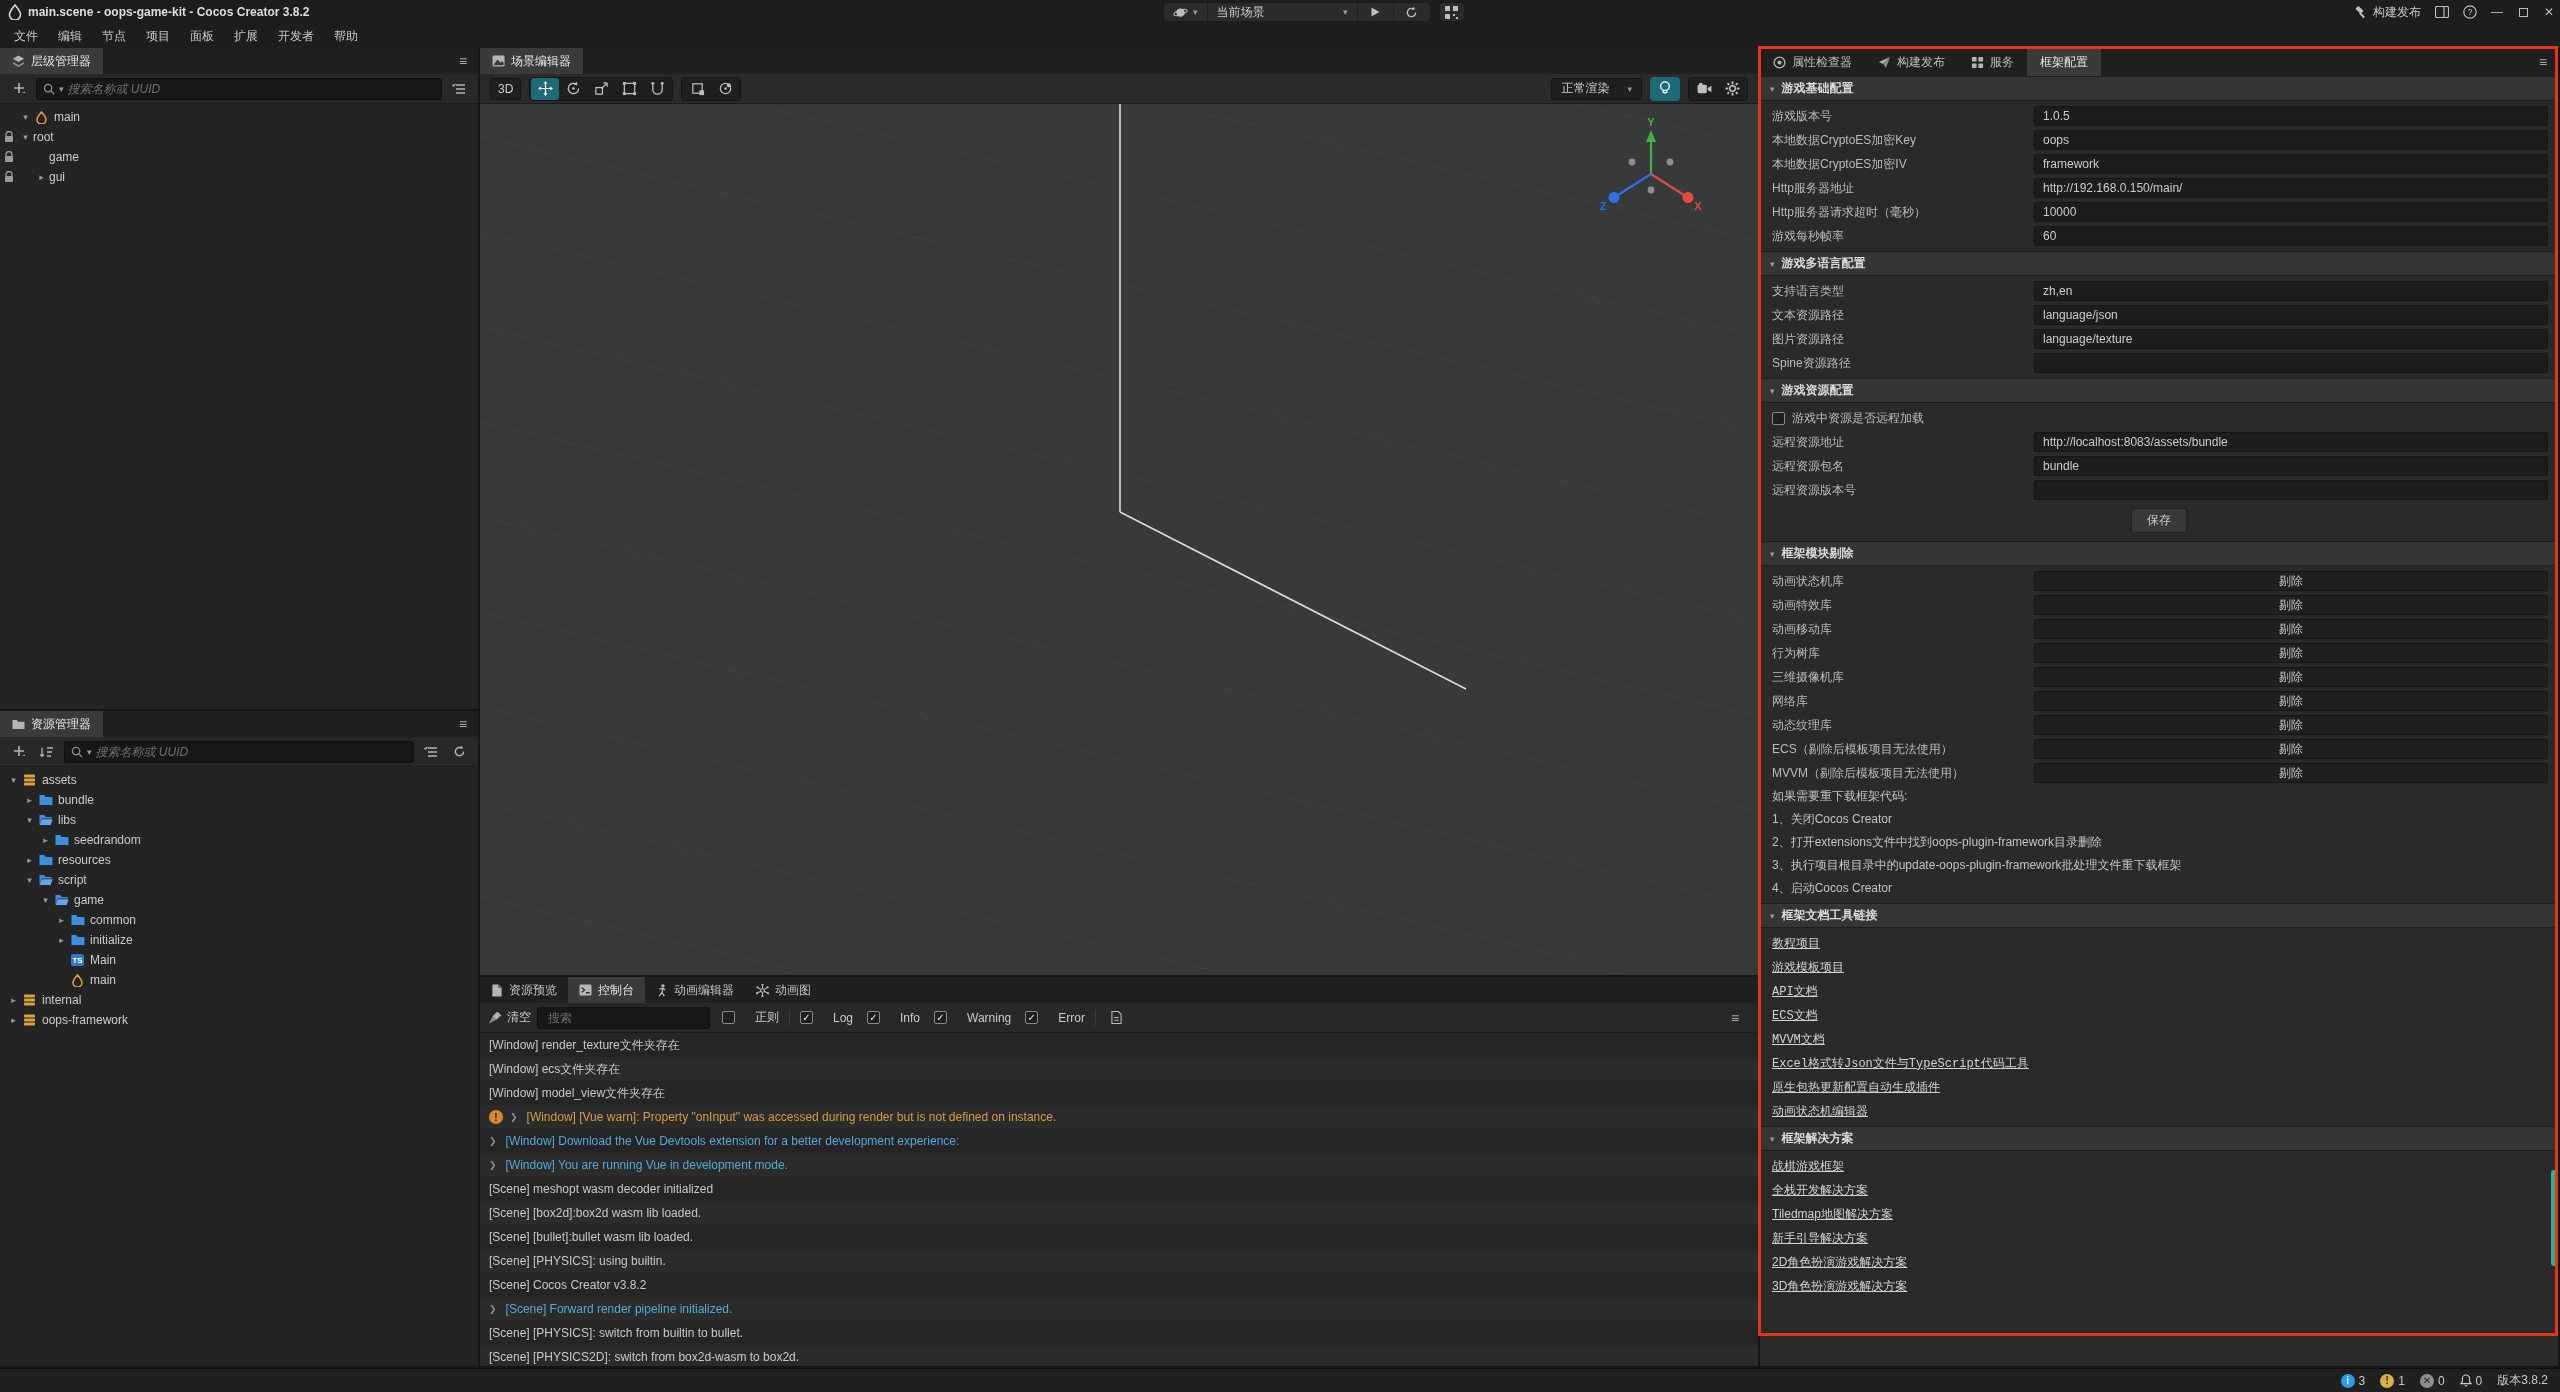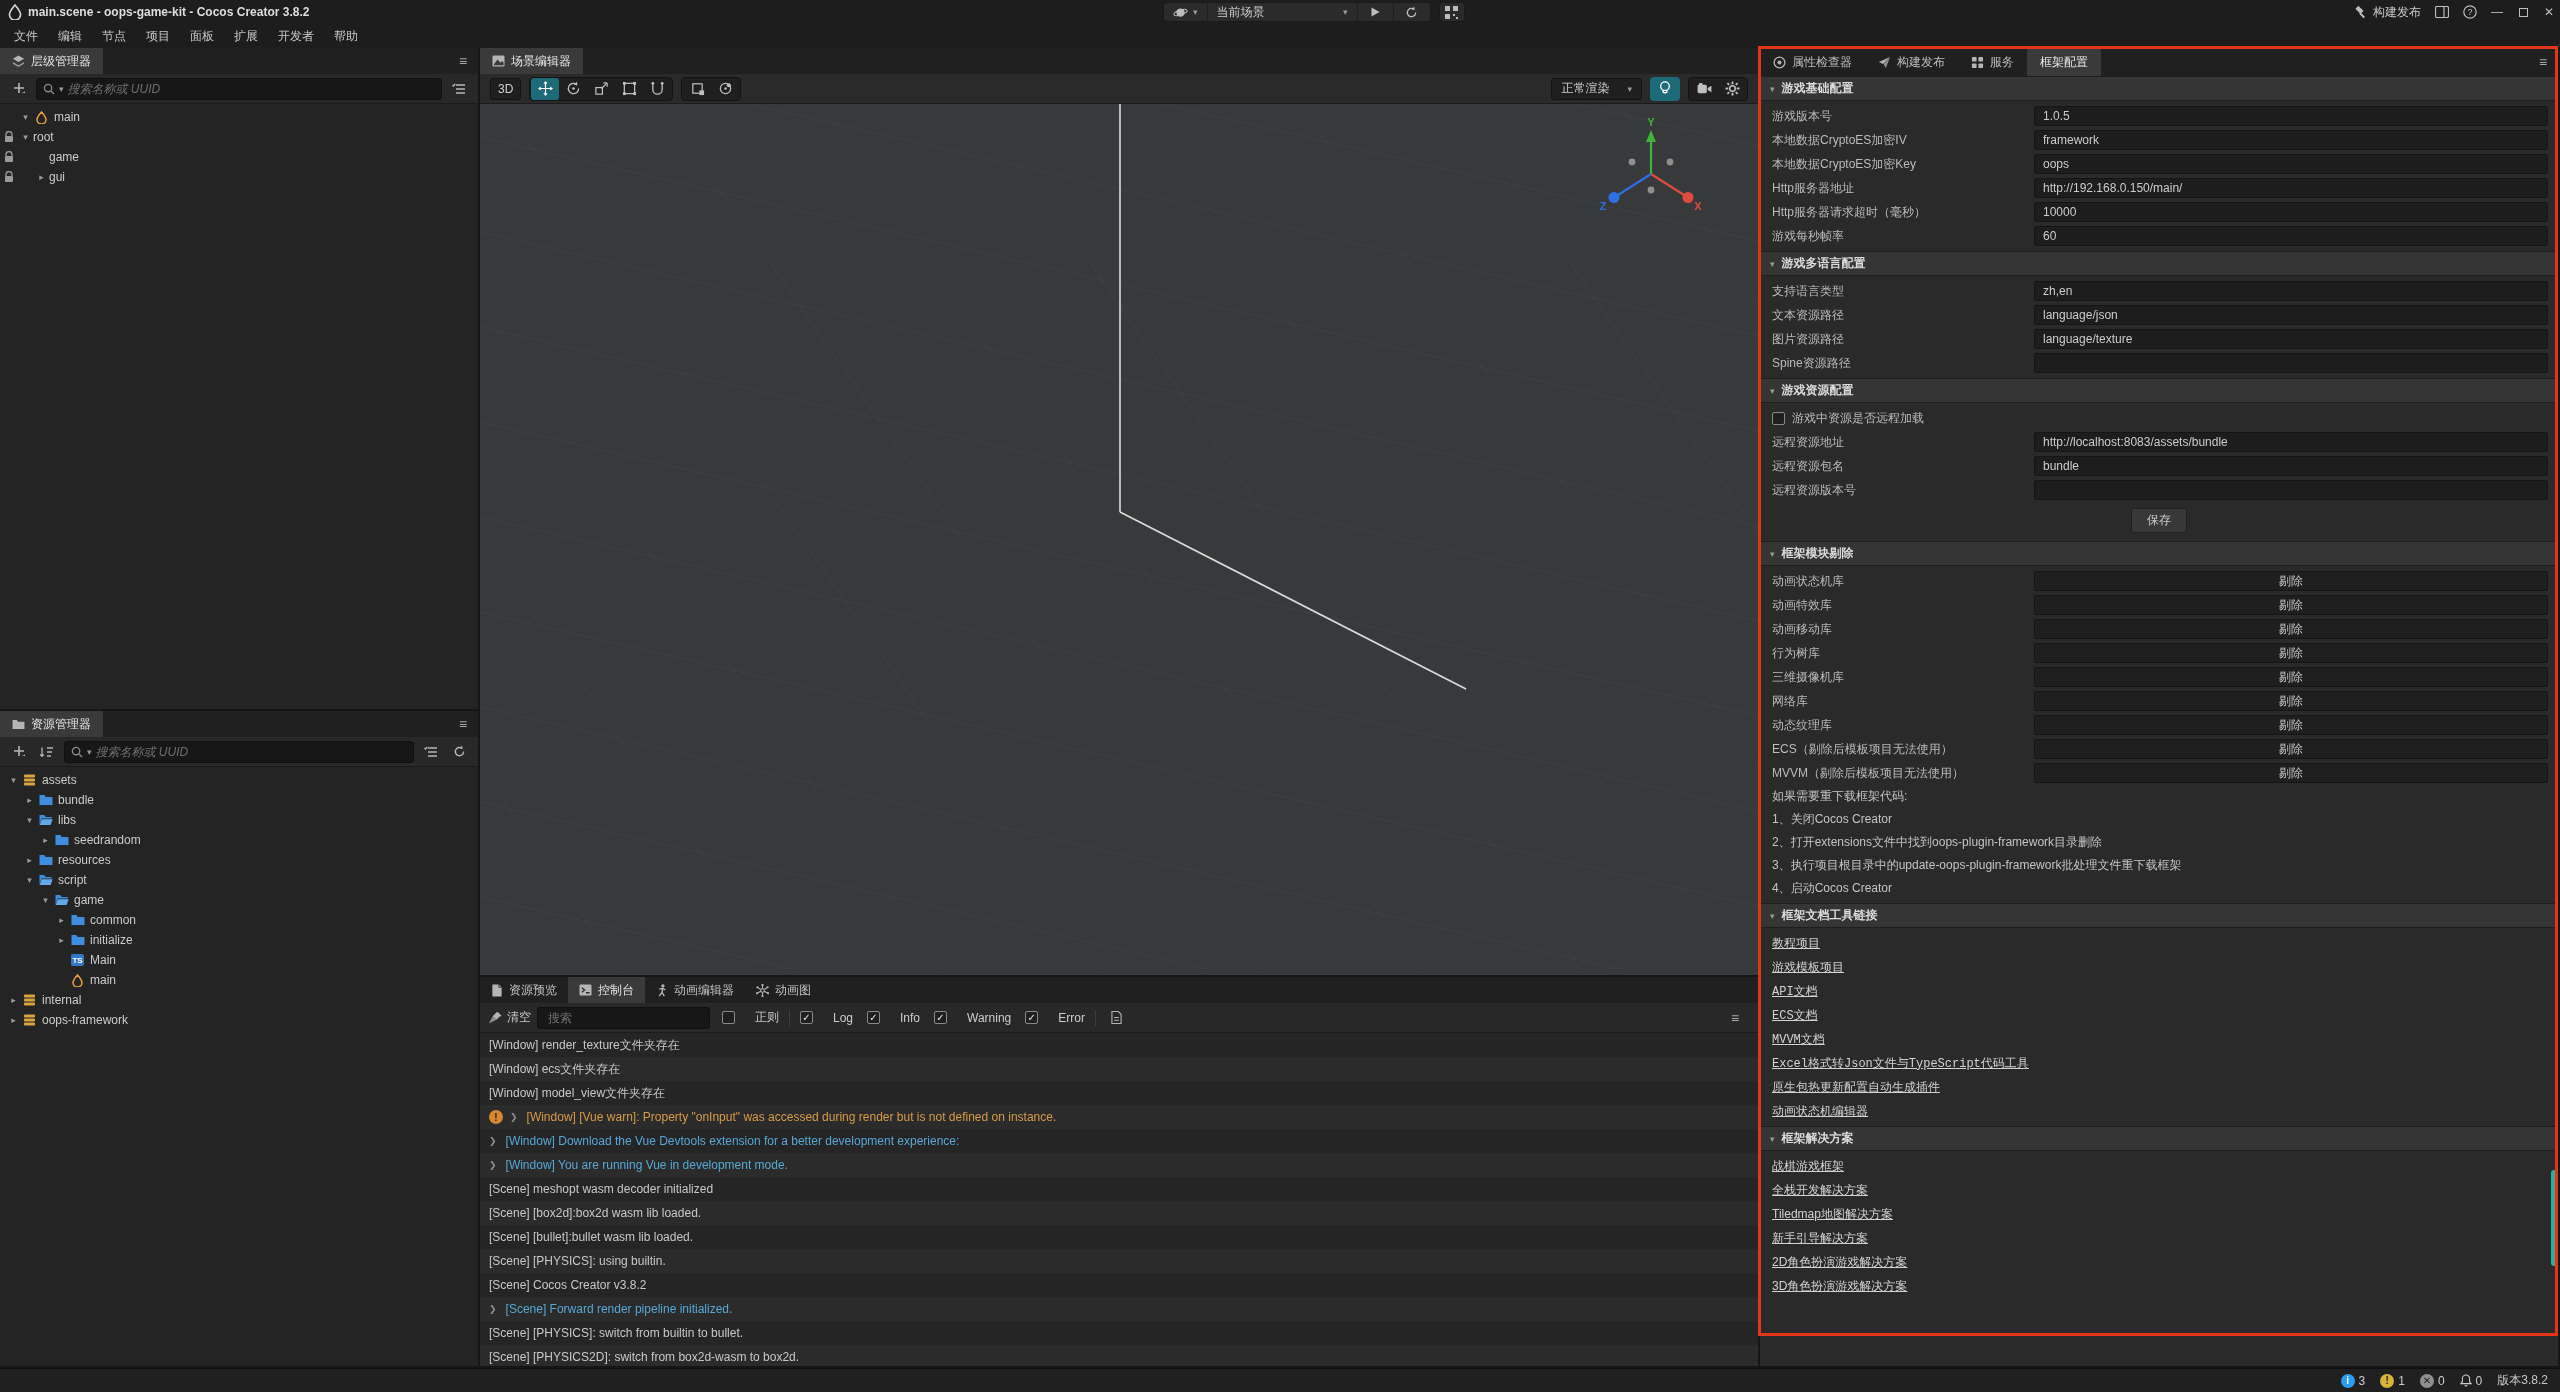--- a/index.html
+++ b/index.html
@@ -886,26 +886,26 @@
   <div class="sect-head">
         <span class="sect-chev">▾</span>
         <span>游戏基础配置</span>
       </div>
       <div style="padding: 3px 0px;">
         <div class="frow">
           <div class="flabel">游戏版本号</div>
           <div class="fvalue">1.0.5</div>
         </div>
         <div class="frow">
+          <div class="flabel">本地数据CryptoES加密Key</div>
+          <div class="fvalue">oops</div>
+        </div>
+        <div class="frow">
           <div class="flabel">本地数据CryptoES加密IV</div>
           <div class="fvalue">framework</div>
-        </div>
-        <div class="frow">
-          <div class="flabel">本地数据CryptoES加密Key</div>
-          <div class="fvalue">oops</div>
         </div>
         <div class="frow">
           <div class="flabel">Http服务器地址</div>
           <div class="fvalue">http://192.168.0.150/main/</div>
         </div>
         <div class="frow">
           <div class="flabel">Http服务器请求超时（毫秒）</div>
           <div class="fvalue">10000</div>
         </div>
         <div class="frow">

